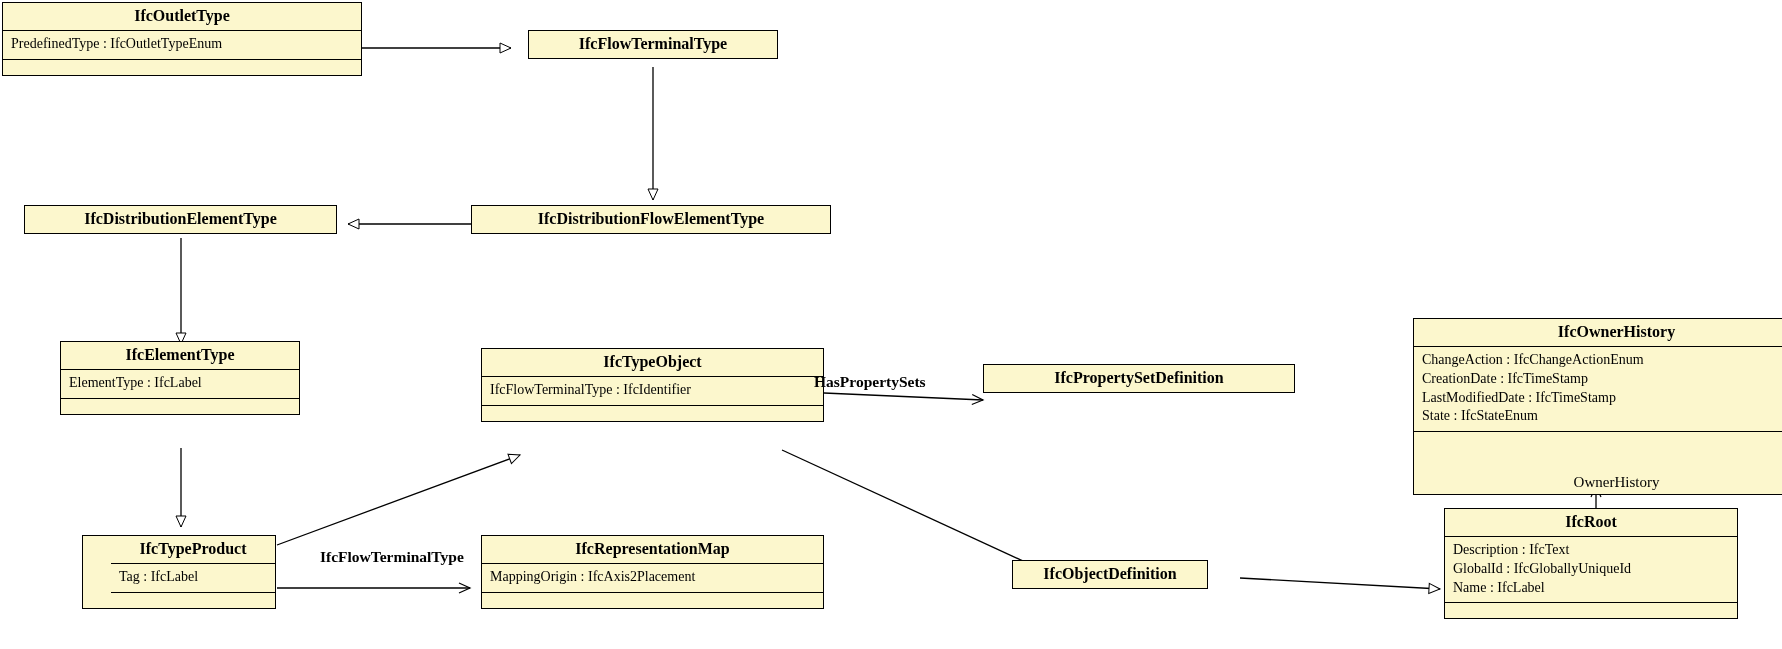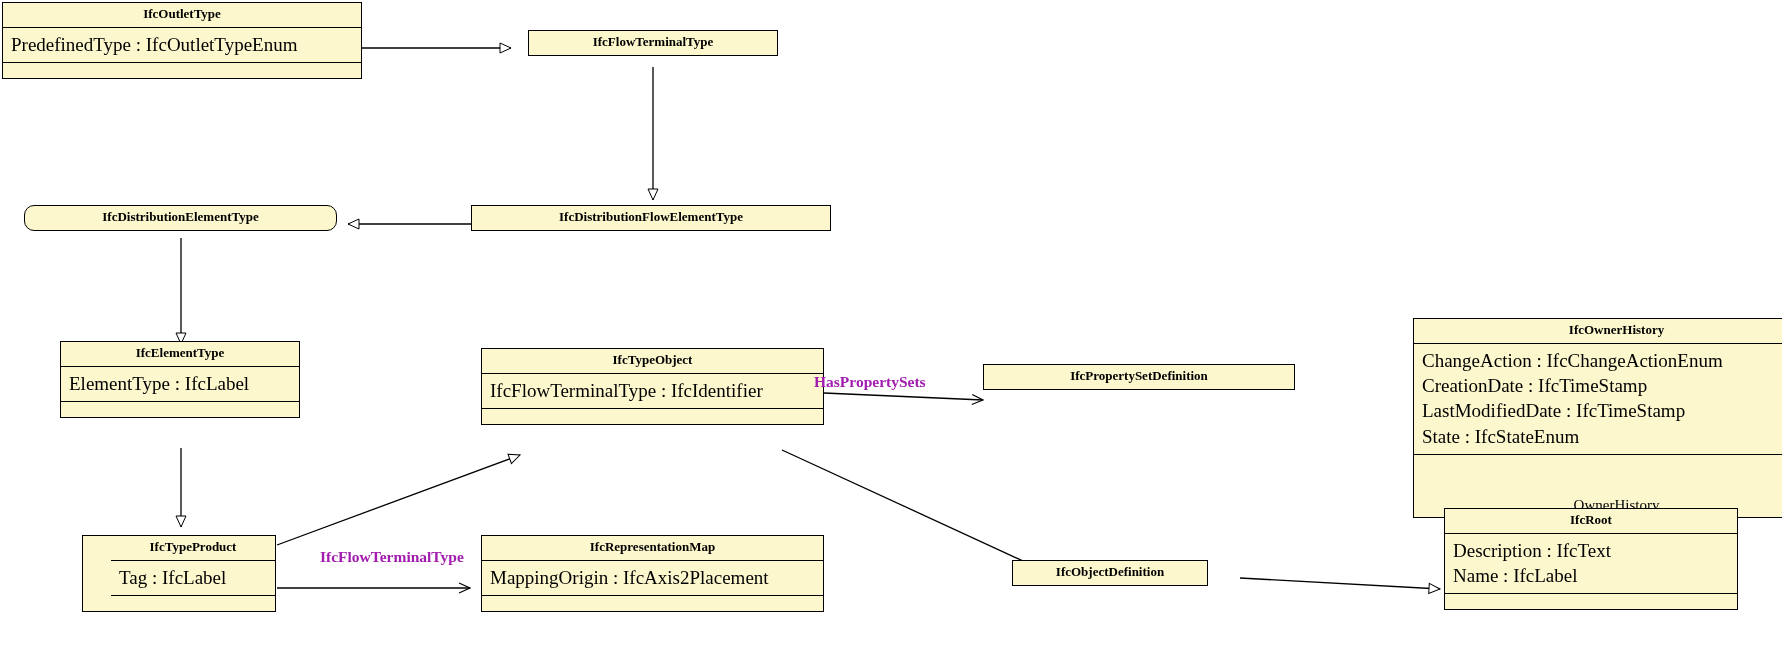--- a/index.html
+++ b/index.html
@@ -26,55 +26,55 @@
   .node {
     position: absolute;
     box-sizing: border-box;
     border: 1px solid #000000;
     background: #fcf7cd;
     z-index: 2;
   }
   .node .title {
     font-weight: bold;
     text-align: center;
-    font-size: 13px;
+    font-size: 16px;
     padding: 4px 8px 5px 8px;
     line-height: 1.15;
     white-space: nowrap;
   }
   .node .sep {
     border-top: 1px solid #000000;
     height: 0;
     font-size: 0;
     line-height: 0;
   }
   .node .attrs {
     padding: 4px 8px 5px 8px;
-    font-size: 19px;
+    font-size: 14px;
     line-height: 1.33;
   }
   .node .attrs div {
     white-space: nowrap;
   }
   .node .empty {
     height: 15px;
   }
   .node .centered {
     text-align: center;
     font-size: 15px;
     padding: 2px 8px 3px 8px;
     white-space: nowrap;
     margin-top: 40px;
   }
   .edge-label {
     position: absolute;
     font-size: 15.5px;
     font-family: "Liberation Serif", serif;
     font-weight: bold;
-    color: #a21caf;
+    color: #000000;
     background: transparent;
     white-space: nowrap;
     z-index: 3;
   }
 </style>
 </head>
 <body>
 
 <div id="canvas">
 
@@ -118,21 +118,21 @@
       <div>PredefinedType : IfcOutletTypeEnum</div>
     </div>
     <div class="sep"></div>
     <div class="empty"></div>
   </div>
 
   <div class="node" style="left:528px; top:30px; width:250px;">
     <div class="title">IfcFlowTerminalType</div>
   </div>
 
-  <div class="node" style="left:24px; top:205px; width:313px;border-radius:10px;">
+  <div class="node" style="left:24px; top:205px; width:313px;">
     <div class="title">IfcDistributionElementType</div>
   </div>
 
   <div class="node" style="left:471px; top:205px; width:360px;">
     <div class="title">IfcDistributionFlowElementType</div>
   </div>
 
   <div class="node" style="left:60px; top:341px; width:240px;">
     <div class="title">IfcElementType</div>
     <div class="sep"></div>
@@ -192,20 +192,21 @@
 
   <div class="node" style="left:1012px; top:560px; width:196px;">
     <div class="title">IfcObjectDefinition</div>
   </div>
 
   <div class="node" style="left:1444px; top:508px; width:294px;">
     <div class="title">IfcRoot</div>
     <div class="sep"></div>
     <div class="attrs">
       <div>Description : IfcText</div>
+      <div>GlobalId : IfcGloballyUniqueId</div>
       <div>Name : IfcLabel</div>
     </div>
     <div class="sep"></div>
     <div class="empty"></div>
   </div>
 
   <div class="edge-label" style="left:814px; top:373px;">HasPropertySets</div>
   <div class="edge-label" style="left:320px; top:548px;">IfcFlowTerminalType</div>
 
 </div>

